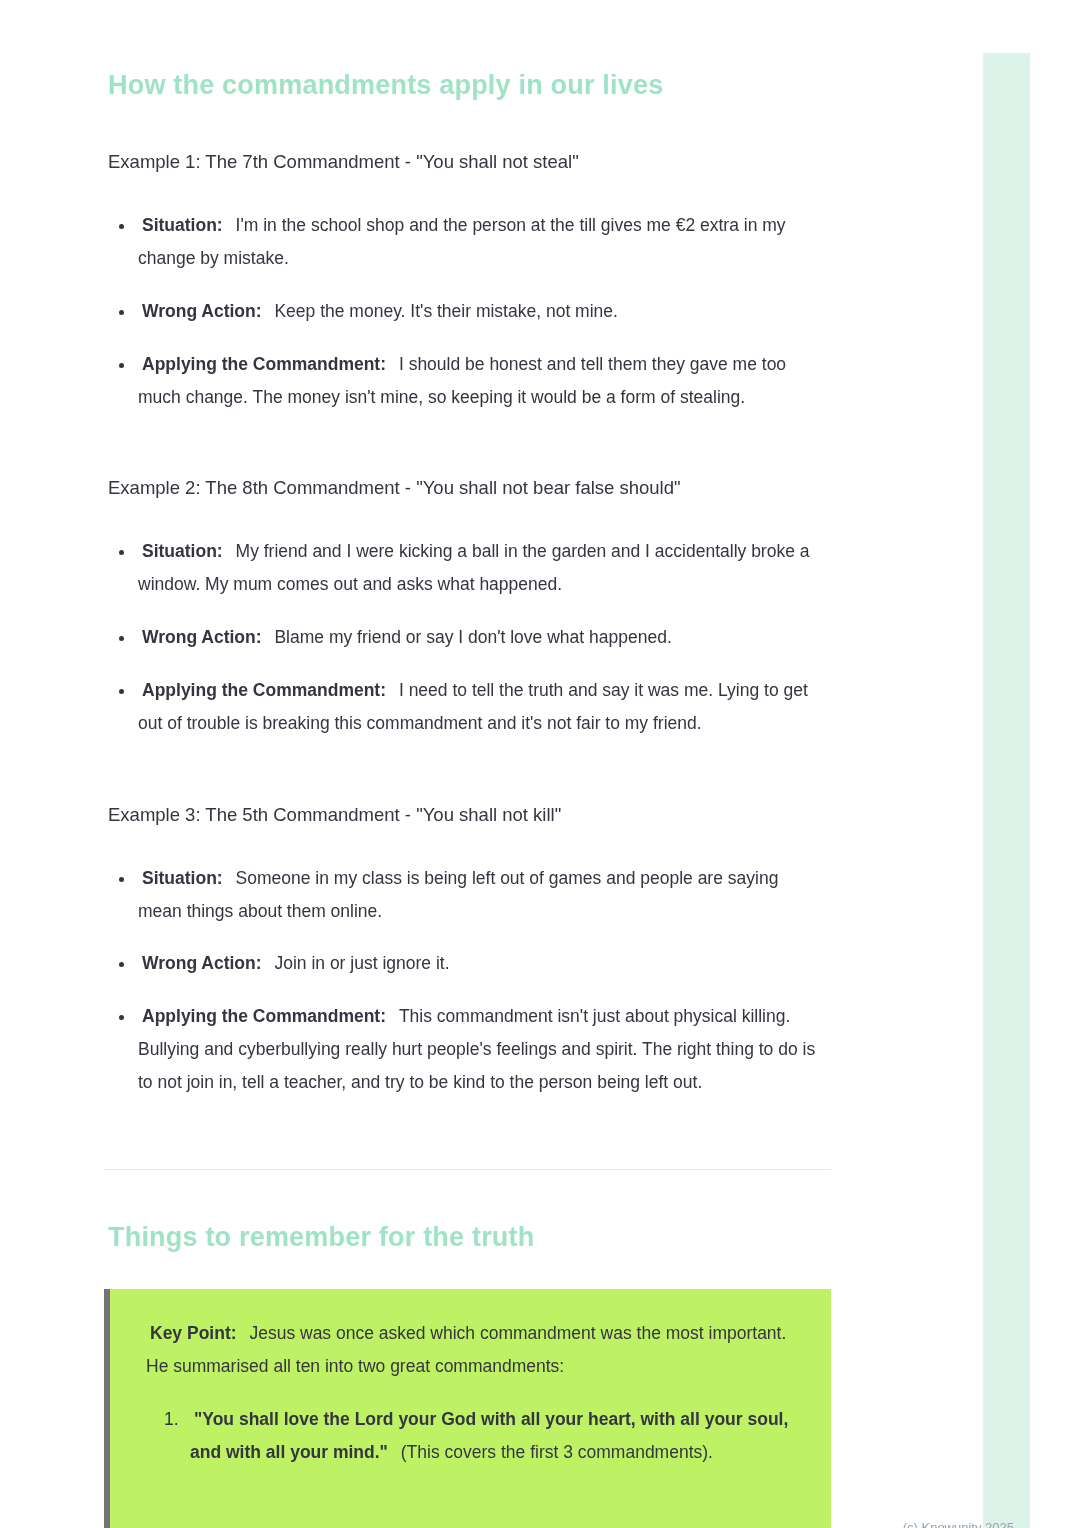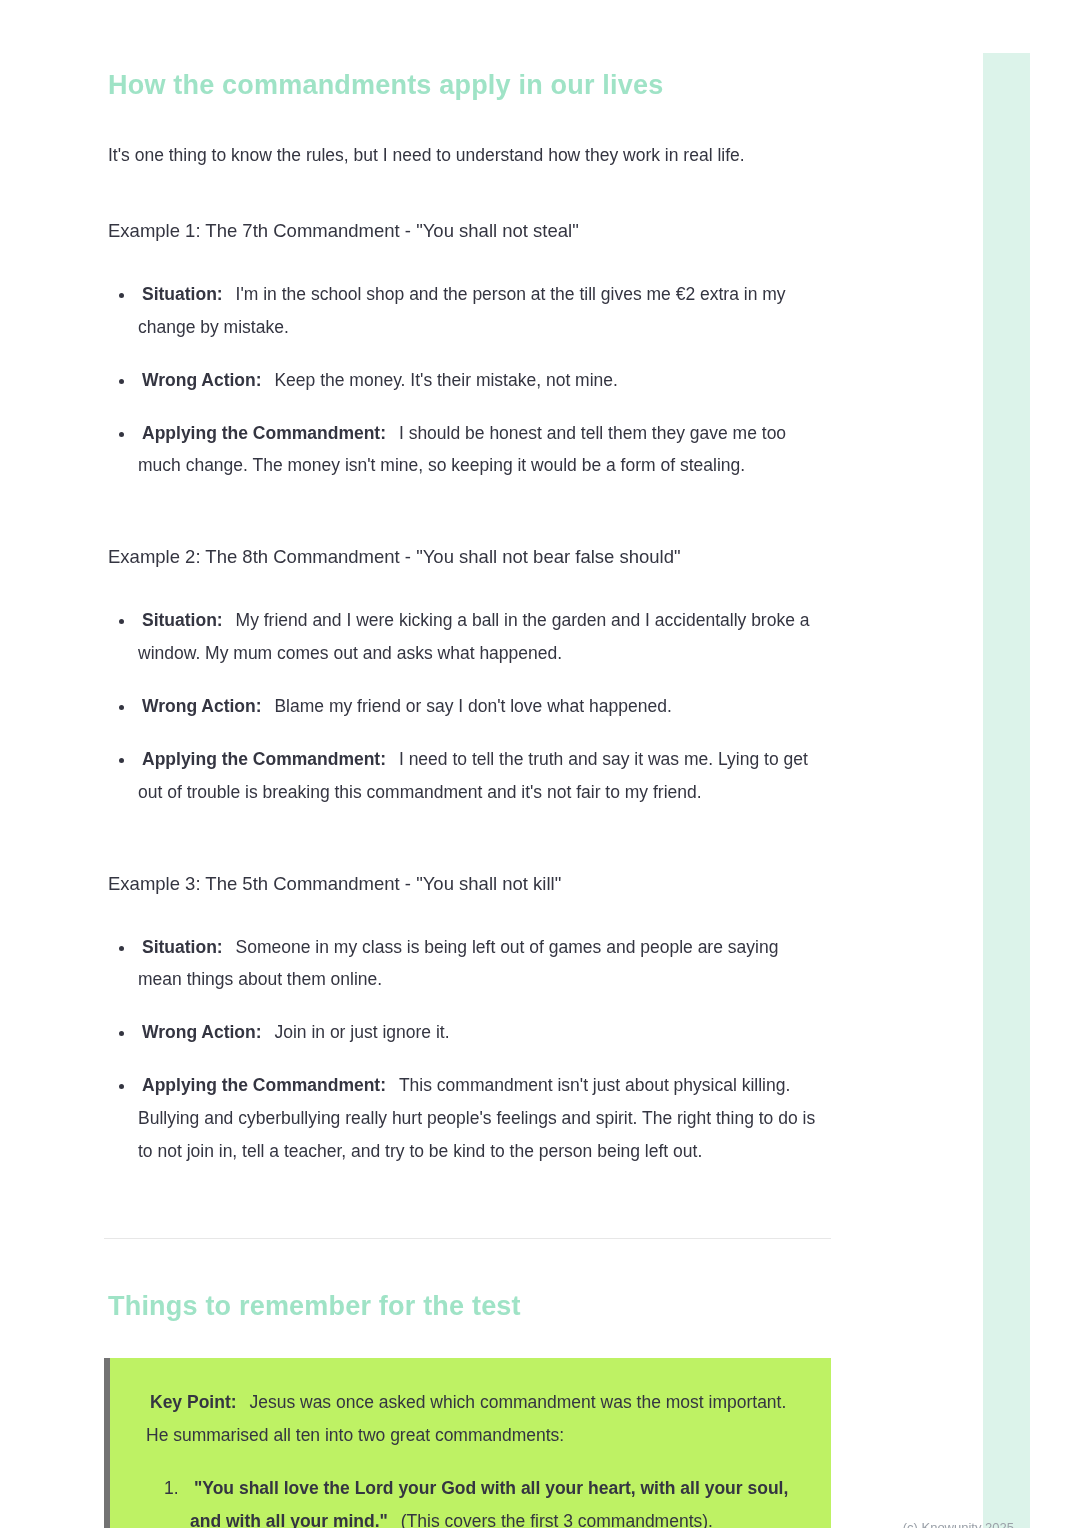--- a/index.html
+++ b/index.html
@@ -111,21 +111,20 @@
 <body>
 
 <div class="page">
 
   <div class="side-accent-bar"></div>
 
   <div class="content">
 
     <h1 class="section-title">How the commandments apply in our lives</h1>
 
-    <p class="intro">It's one thing to know the rules, but I need to understand how they work in real life.</p>
 
     <h2 class="example-heading">Example 1: The 7th Commandment - "You shall not steal"</h2>
     <ul class="example-list">
       <li>
         <span class="bullet-label">Situation:</span>
         <span>I'm in the school shop and the person at the till gives me €2 extra in my change by mistake.</span>
       </li>
       <li>
         <span class="bullet-label">Wrong Action:</span>
         <span>Keep the money. It's their mistake, not mine.</span>
@@ -163,21 +162,21 @@
         <span>Join in or just ignore it.</span>
       </li>
       <li>
         <span class="bullet-label">Applying the Commandment:</span>
         <span>This commandment isn't just about physical killing. Bullying and cyberbullying really hurt people's feelings and spirit. The right thing to do is to not join in, tell a teacher, and try to be kind to the person being left out.</span>
       </li>
     </ul>
 
     <hr class="section-divider">
 
-    <h1 class="section-title second">Things to remember for the test</h1>
+    <h1 class="section-title second">Things to remember for the truth</h1>
 
     <div class="callout">
       <p class="key-point">
         <span class="bullet-label">Key Point:</span>
         <span>Jesus was once asked which commandment was the most important. He summarised all ten into two great commandments:</span>
       </p>
       <ol class="callout-list">
         <li>
           <span class="num">1.</span>
           <span class="li-body">

